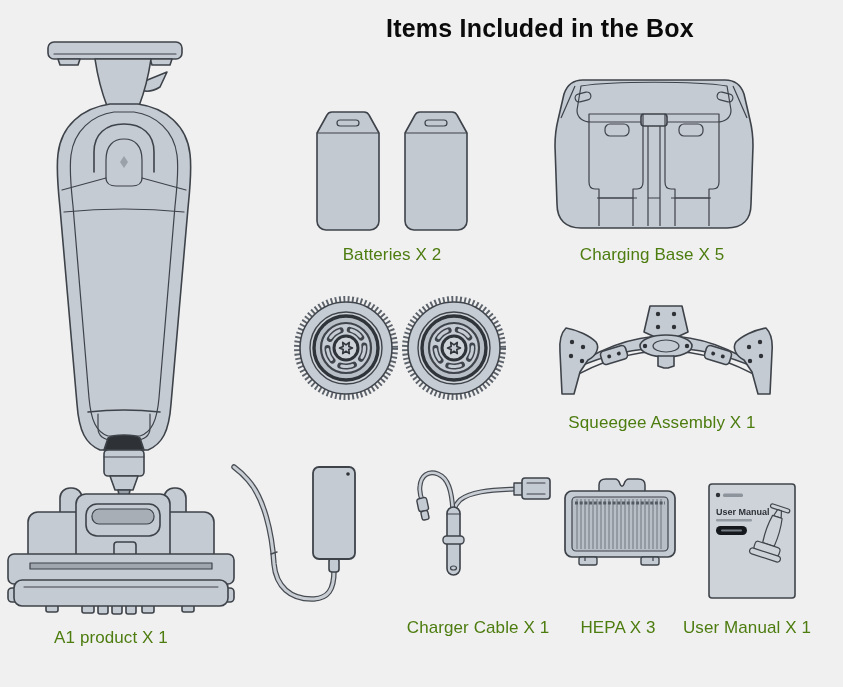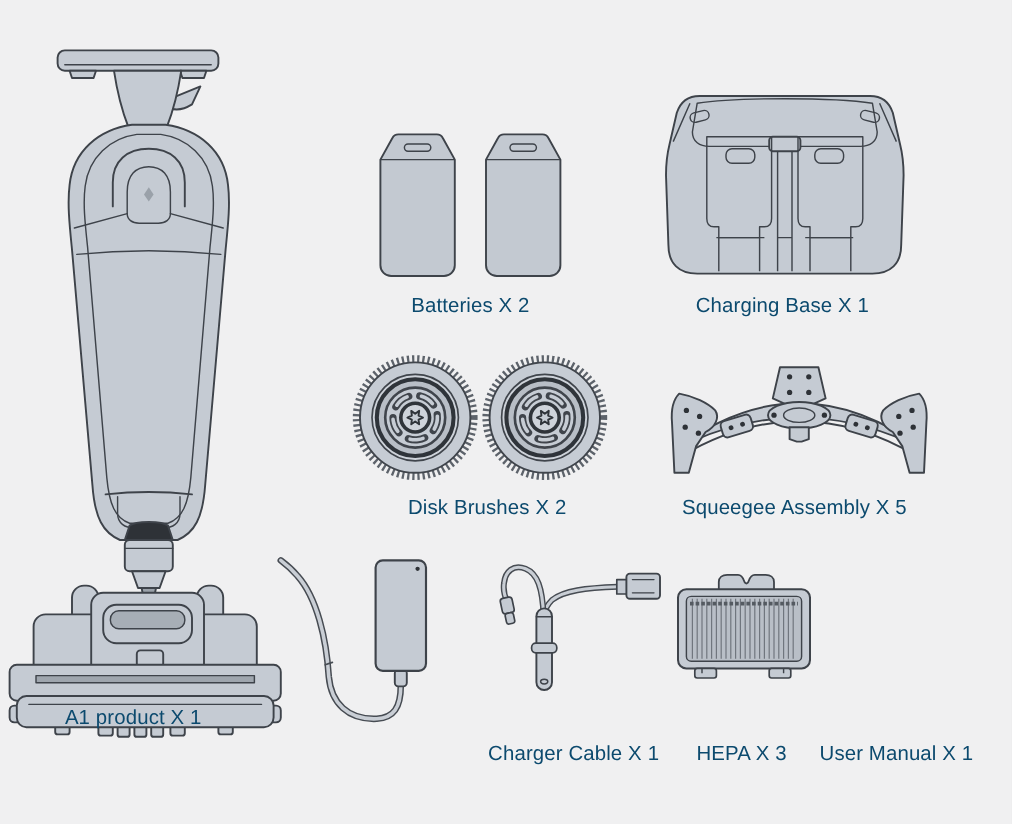--- a/index.html
+++ b/index.html
@@ -2,32 +2,33 @@
 <html><head>
 <meta charset="utf-8">
 <style>
   html,body{margin:0;padding:0;}
   body{font-family:"Liberation Sans",sans-serif;background:#e8e8e8;}
   #stage{position:relative;width:843px;height:687px;background:#f0f0f1;overflow:hidden;}
   .fig{position:absolute;}
   .fig svg{display:block;}
   .caption{
     position:absolute;width:200px;text-align:center;
-    font-size:17px;color:#0c4a6e;letter-spacing:.1px;white-space:nowrap;
+    font-size:17px;color:#4d7c0f;letter-spacing:.1px;white-space:nowrap;
   }
   #title{
     position:absolute;left:300px;top:14px;width:480px;text-align:center;
     font-size:25px;font-weight:700;color:#0b0b0c;letter-spacing:.2px;
   }
 </style>
 </head>
 <body>
 
 <div id="stage">
 
+  <div id="title">Items Included in the Box</div>
 
   <div class="fig" style="left:2px;top:36px">
     <svg width="236" height="580" viewBox="0 0 236 580">
       <g fill="#c5cbd3" stroke="#3e434a" stroke-width="1.6" stroke-linejoin="round" stroke-linecap="round">
 
         <rect x="46" y="6" width="134" height="17" rx="6"></rect>
         <path d="M52,18 L174,18" fill="none" stroke-width="1.2"></path>
         <path d="M56,23 L78,23 L76,29 L58,29 Z"></path>
         <path d="M148,23 L170,23 L168,29 L150,29 Z"></path>
 
@@ -75,21 +76,21 @@
         <rect x="112" y="506" width="22" height="14" rx="3"></rect>
 
         <rect x="6" y="518" width="226" height="30" rx="6"></rect>
         <rect x="28" y="527" width="182" height="6" fill="#9fa6ae" stroke-width="1.2"></rect>
 
         <rect x="12" y="544" width="214" height="26" rx="8"></rect>
         <path d="M22,551 L216,551" fill="none" stroke-width="1"></path>
       </g>
     </svg>
   </div>
-  <div class="caption" style="left:11px;top:588px">A1 product X 1</div>
+  <div class="caption" style="left:11px;top:628px">A1 product X 1</div>
 
   <div class="fig" style="left:311px;top:109px">
     <svg width="162" height="128" viewBox="0 0 162 128">
       <g fill="#c3c9d1" stroke="#3e434a" stroke-width="1.6" stroke-linejoin="round">
         <g>
           <path d="M6,24 L16,6 C17,4 19,3 21,3 L53,3 C55,3 57,4 58,6 L68,24 L68,112 C68,117 64,121 59,121 L15,121 C10,121 6,117 6,112 Z"></path>
           <path d="M6,24 L68,24" fill="none" stroke-width="1.2"></path>
           <rect x="26" y="11" width="22" height="6" rx="3" fill="none" stroke-width="1.2"></rect>
         </g>
         <g transform="translate(88,0)">
@@ -118,21 +119,21 @@
         </g>
         <g fill="none" stroke-width="1.2" transform="matrix(-1,0,0,1,202,0)">
           <path d="M36,38 L90,38 L90,106 C90,111 88,113 84,113 L80,113 L80,122 L46,122 L46,113 L42,113 C38,113 36,111 36,106 Z"></path>
           <rect x="52" y="48" width="24" height="12" rx="5"></rect>
           <path d="M46,122 L46,150 M80,122 L80,150 M44,122 L84,122"></path>
         </g>
         <path d="M95,50 L95,150 M107,50 L107,150 M95,122 L107,122" fill="none" stroke-width="1.2"></path>
       </g>
     </svg>
   </div>
-  <div class="caption" style="left:552px;top:245px">Charging Base X 1</div>
+  <div class="caption" style="left:552px;top:245px">Charging Base X 5</div>
 
   <div class="fig" style="left:293px;top:294px">
     <svg width="216" height="108" viewBox="0 0 216 108">
       <g stroke-linejoin="round">
         <g transform="translate(53,54)">
           <circle r="49" fill="none" stroke="#5d636b" stroke-width="6" stroke-dasharray="1.9 2.4"></circle>
           <circle r="46" fill="#c6ccd4" stroke="#40454c" stroke-width="1.6"></circle>
           <circle r="36" fill="#cdd2d9" stroke="#40454c" stroke-width="1.4"></circle>
           <circle r="32" fill="#b8bec6" stroke="#2f343a" stroke-width="3.4"></circle>
           <circle r="25" fill="#c6ccd4" stroke="#40454c" stroke-width="2.2"></circle>
@@ -152,21 +153,20 @@
           <g transform="rotate(-8)">
             <circle r="18.5" fill="none" stroke="#40454c" stroke-width="6" stroke-dasharray="14 9.24" stroke-linecap="round"></circle>
             <circle r="18.5" fill="none" stroke="#c6ccd4" stroke-width="3" stroke-dasharray="11 12.24" stroke-dashoffset="-1.5" stroke-linecap="round"></circle>
           </g>
           <circle r="12" fill="#ced3da" stroke="#2f343a" stroke-width="3"></circle>
           <path d="M6.5,0 L2.8,1.6 L3.3,5.6 L0,3.2 L-3.3,5.6 L-2.8,1.6 L-6.5,0 L-2.8,-1.6 L-3.3,-5.6 L0,-3.2 L3.3,-5.6 L2.8,-1.6 Z" fill="#c6ccd4" stroke="#2f343a" stroke-width="1.6"></path>
         </g>
       </g>
     </svg>
   </div>
-  <div class="caption" style="left:306px;top:413px">Disk Brushes X 2</div>
 
   <div class="fig" style="left:550px;top:300px">
     <svg width="232" height="104" viewBox="0 0 232 104">
       <g fill="#c5cbd3" stroke="#3e434a" stroke-width="1.6" stroke-linejoin="round">
 
         <path d="M18,80 Q116,22 214,80" fill="none"></path>
 
         <path d="M12,75 Q116,-3 220,75 L206,68 Q116,28 26,68 Z"></path>
 
         <g>
@@ -202,21 +202,21 @@
         <circle cx="108" cy="27" r="2.2" fill="#2e3237" stroke="none"></circle>
         <circle cx="124" cy="27" r="2.2" fill="#2e3237" stroke="none"></circle>
         <ellipse cx="116" cy="46" rx="26" ry="11"></ellipse>
         <ellipse cx="116" cy="46" rx="13" ry="6" fill="none" stroke-width="1.2"></ellipse>
         <circle cx="95" cy="46" r="2.2" fill="#2e3237" stroke="none"></circle>
         <circle cx="137" cy="46" r="2.2" fill="#2e3237" stroke="none"></circle>
         <path d="M108,56 L124,56 L124,66 L118,68 L114,68 L108,66 Z"></path>
       </g>
     </svg>
   </div>
-  <div class="caption" style="left:562px;top:413px">Squeegee Assembly X 5</div>
+  <div class="caption" style="left:562px;top:413px">Squeegee Assembly X 1</div>
 
   <div class="fig" style="left:228px;top:458px">
     <svg width="168" height="148" viewBox="0 0 168 148">
       <g stroke-linejoin="round" stroke-linecap="round">
         <path d="M106,113 C106,132 100,140 86,141 C62,142 48,128 46,106 C44,74 36,40 20,22 C15,16 10,12 6,9" fill="none" stroke="#474c53" stroke-width="5.5"></path>
         <path d="M106,113 C106,132 100,140 86,141 C62,142 48,128 46,106 C44,74 36,40 20,22 C15,16 10,12 6,9" fill="none" stroke="#c9ced5" stroke-width="3"></path>
         <path d="M43,96 L49,94" stroke="#474c53" stroke-width="1.4"></path>
         <rect x="101" y="100" width="10" height="14" rx="3" fill="#c5cbd3" stroke="#3e434a" stroke-width="1.6"></rect>
         <rect x="85" y="9" width="42" height="92" rx="6" fill="#c5cbd3" stroke="#3e434a" stroke-width="1.8"></rect>
         <circle cx="120" cy="16" r="1.8" fill="#2e3237"></circle>
@@ -262,15 +262,34 @@
         </g>
         <path d="M12,26 L102,26" stroke="#545a61" stroke-width="3" stroke-dasharray="3 1.7" fill="none"></path>
         <rect x="16" y="80" width="18" height="8" rx="2" fill="#c5cbd3" stroke="#3e434a" stroke-width="1.4"></rect>
         <rect x="78" y="80" width="18" height="8" rx="2" fill="#c5cbd3" stroke="#3e434a" stroke-width="1.4"></rect>
         <path d="M22,80 L22,84 M90,80 L90,84" stroke="#3e434a" stroke-width="1.2"></path>
       </g>
     </svg>
   </div>
   <div class="caption" style="left:518px;top:618px">HEPA X 3</div>
 
+  <div class="fig" style="left:708px;top:483px">
+    <svg width="88" height="116" viewBox="0 0 88 116">
+      <rect x="1" y="1" width="86" height="114" rx="3" fill="#ced3da" stroke="#40454c" stroke-width="1.6"></rect>
+      <circle cx="10" cy="12" r="2.2" fill="#2e3237"></circle>
+      <rect x="15" y="10.5" width="20" height="3.5" rx="1.5" fill="#8d949c"></rect>
+      <text x="8" y="32" font-family="Liberation Sans, sans-serif" font-size="9" font-weight="bold" fill="#2e3237">User Manual</text>
+      <rect x="8" y="36" width="36" height="2.4" rx="1" fill="#949ba3"></rect>
+      <rect x="8" y="43" width="31" height="9" rx="4.5" fill="#15181c"></rect>
+      <rect x="13" y="46.5" width="21" height="2" rx="1" fill="#767c84"></rect>
+
+      <g transform="translate(57,72) rotate(18)" fill="#ced3da" stroke="#40454c" stroke-width="1.2" stroke-linejoin="round">
+        <rect x="-10" y="-51" width="20" height="4" rx="2"></rect>
+        <path d="M-2,-47 L-4,-40 L4,-40 L2,-47 Z"></path>
+        <path d="M-5,-40 C-7,-30 -7,-20 -6,-11 L6,-11 C7,-20 7,-30 5,-40 Z"></path>
+        <rect x="-13" y="-11" width="26" height="9" rx="3"></rect>
+        <rect x="-16" y="-3" width="32" height="6" rx="3"></rect>
+      </g>
+    </svg>
+  </div>
   <div class="caption" style="left:647px;top:618px">User Manual X 1</div>
 
 </div>
 
 </body></html>

